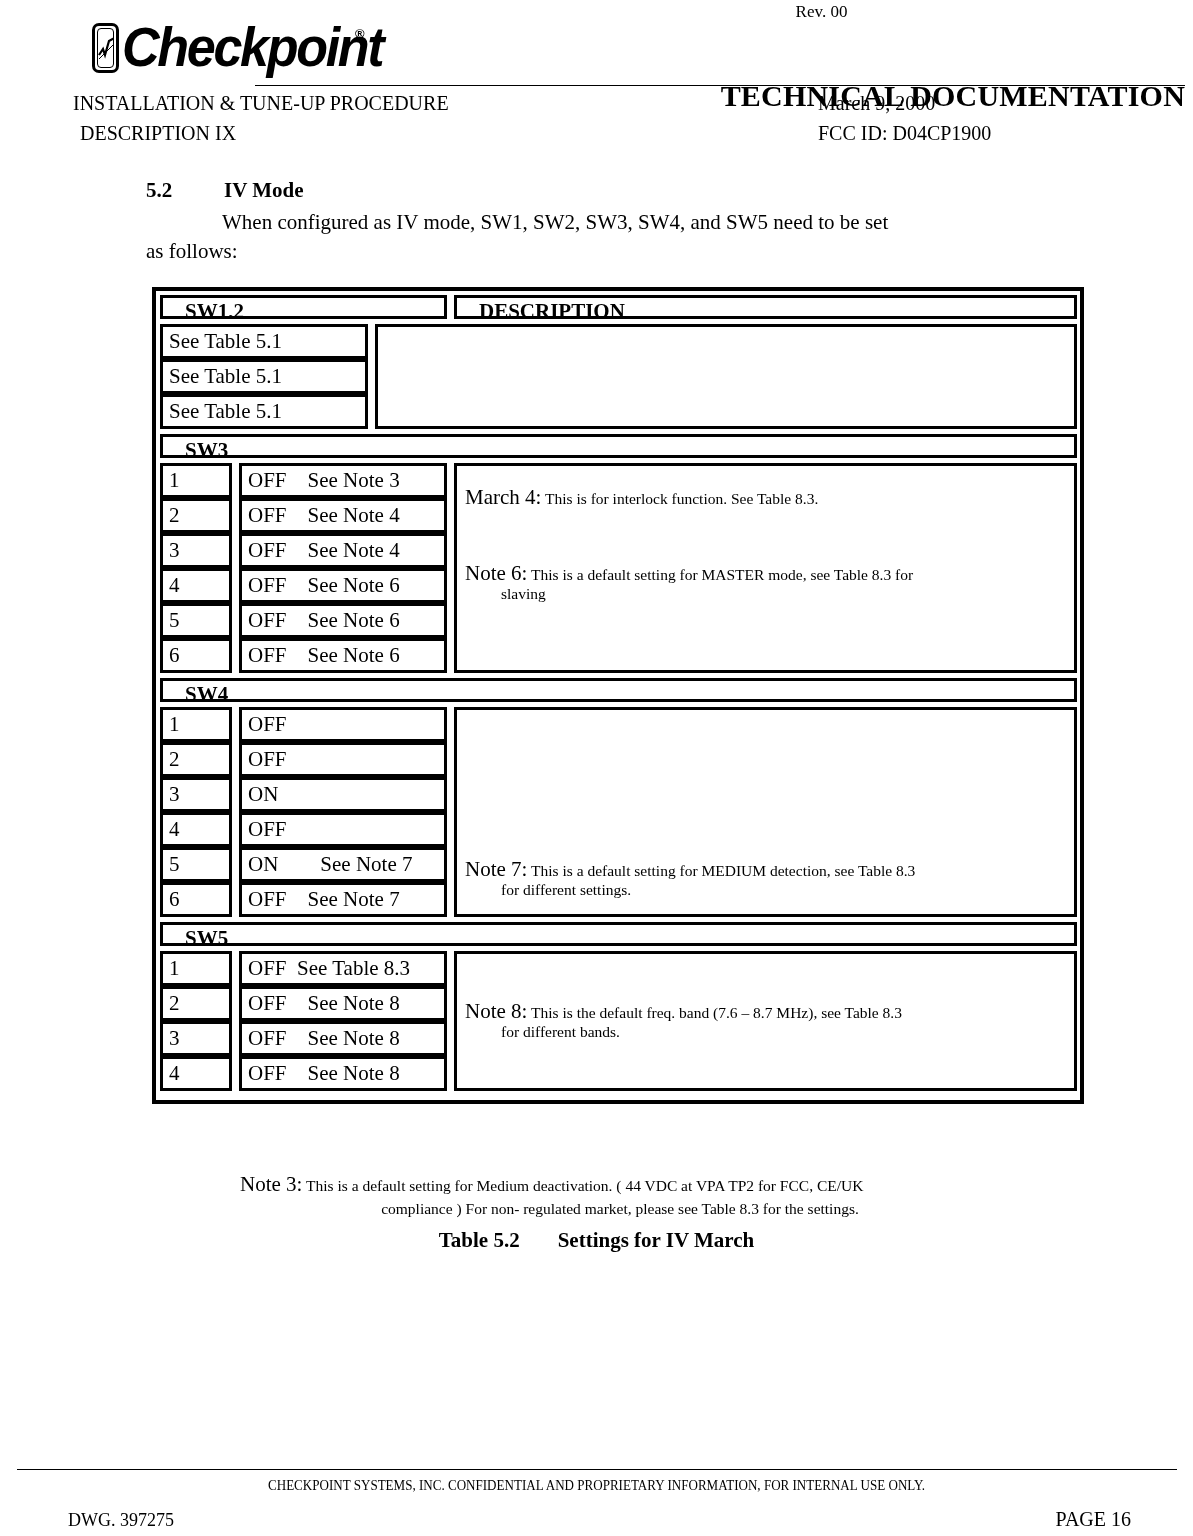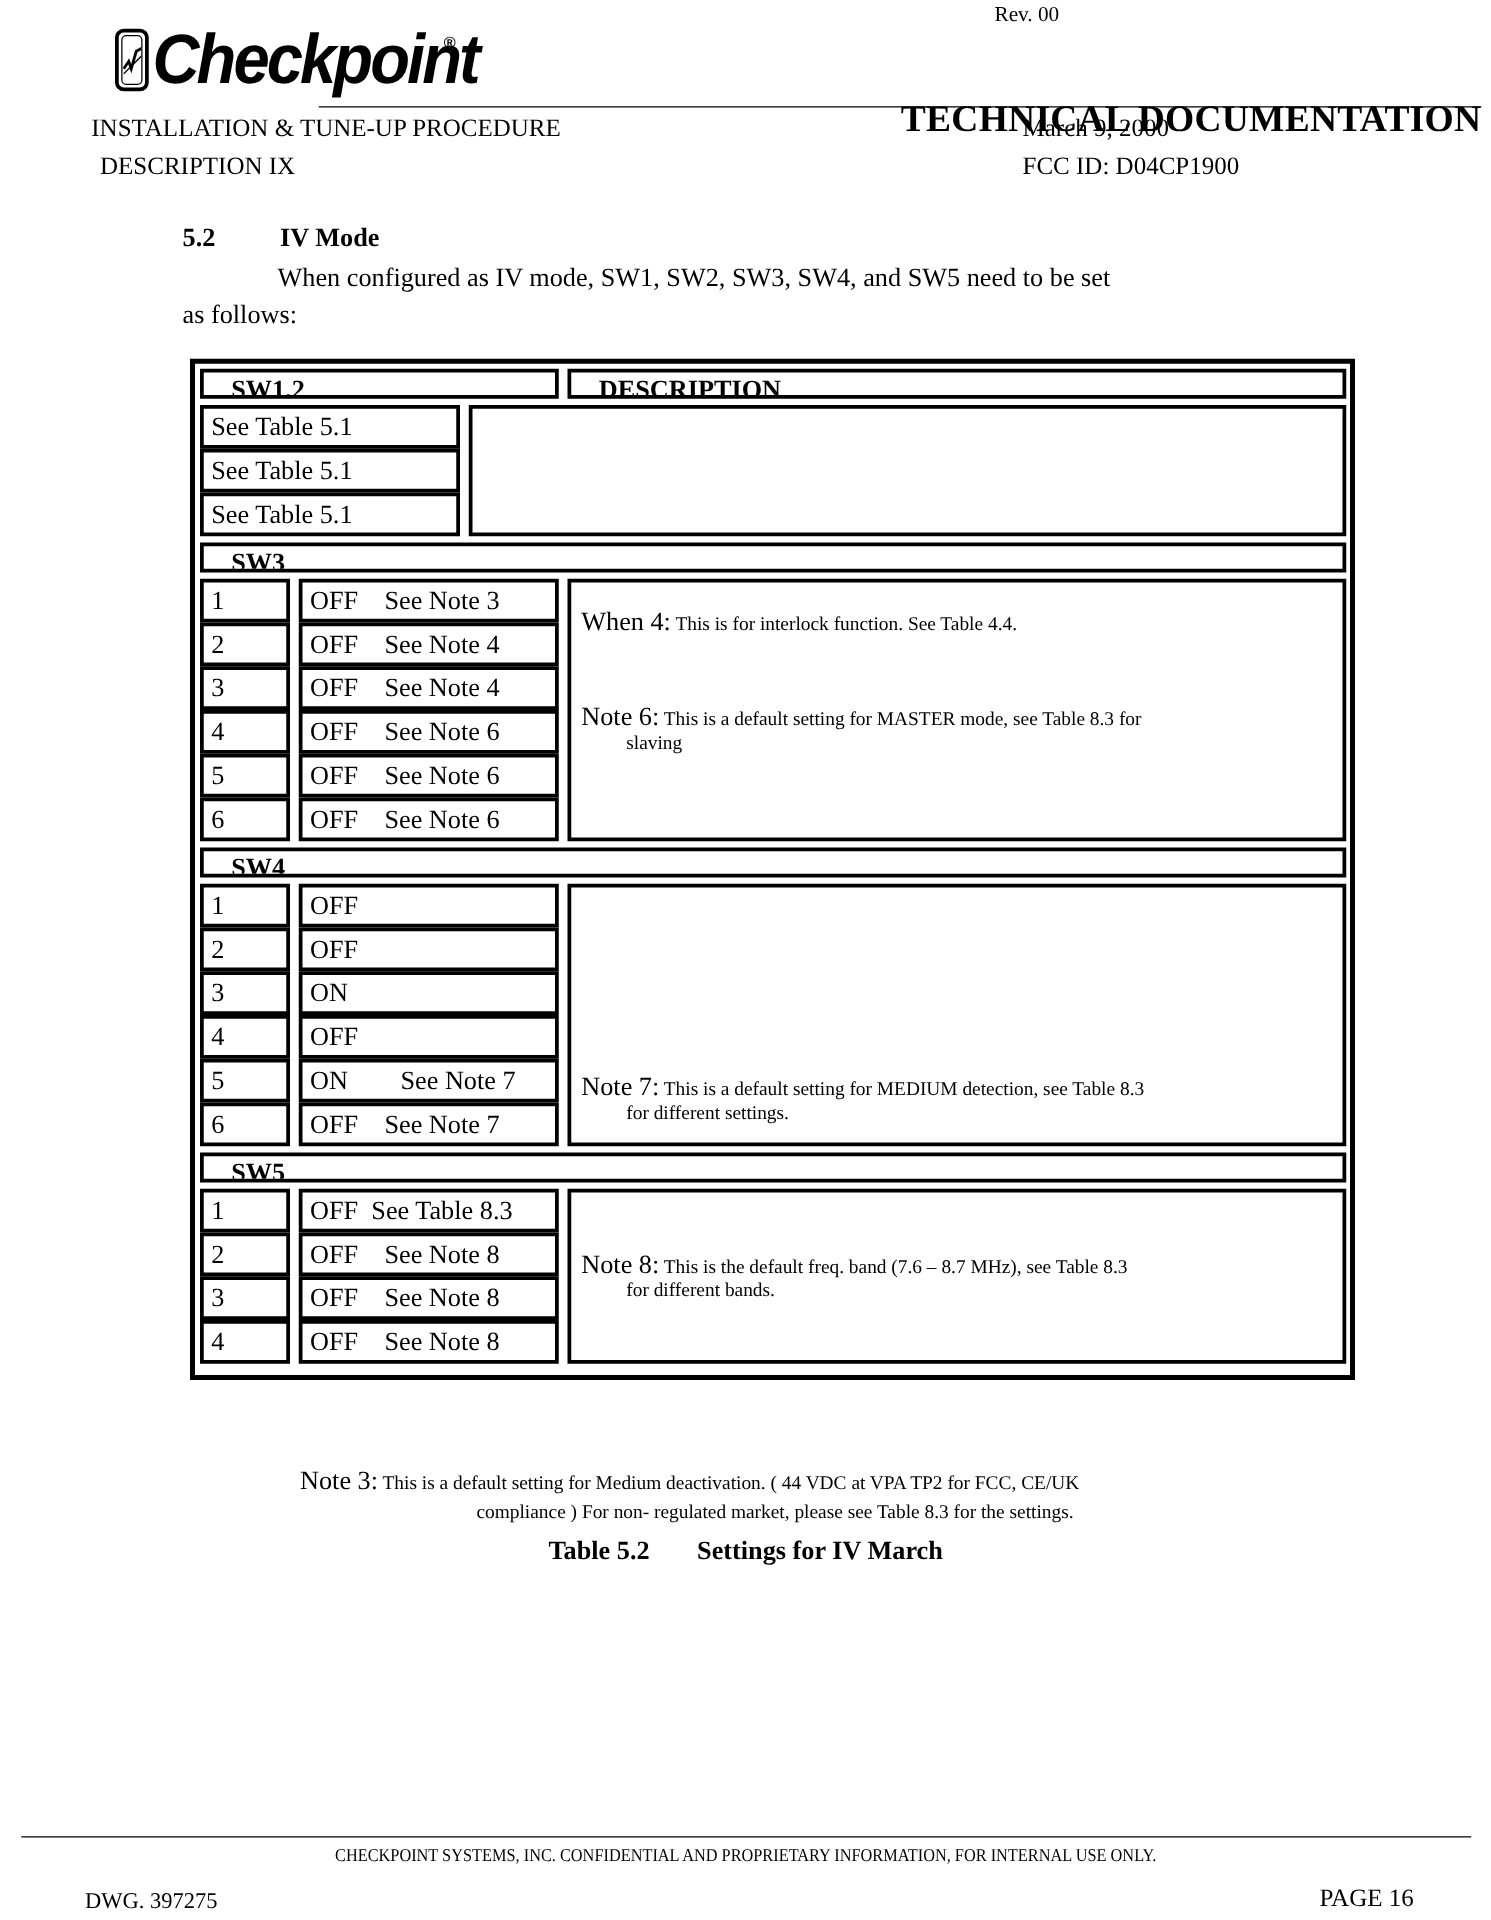--- a/index.html
+++ b/index.html
@@ -332,21 +332,21 @@
           <div class="col-val">
             <div class="cell">OFF See Note 3</div>
             <div class="cell">OFF See Note 4</div>
             <div class="cell">OFF See Note 4</div>
             <div class="cell">OFF See Note 6</div>
             <div class="cell">OFF See Note 6</div>
             <div class="cell">OFF See Note 6</div>
           </div>
         </div>
         <div class="desc">
-          <div class="note" style="top: 22px;"><span class="nlabel">When 4:</span> <span class="nbody">This is for interlock function. See Table 4.4.</span></div>
+          <div class="note" style="top: 22px;"><span class="nlabel">March 4:</span> <span class="nbody">This is for interlock function. See Table 8.3.</span></div>
           <div class="note" style="top: 98px;"><span class="nlabel">Note 6:</span> <span class="nbody">This is a default setting for MASTER mode, see Table 8.3 for</span><span class="nindent nbody">slaving</span></div>
         </div>
       </div>
     </div>
     <div class="block">
       <div class="bar">
         <div class="bar-cell full">SW4</div>
       </div>
       <div class="body-row">
         <div class="sw-cols">

